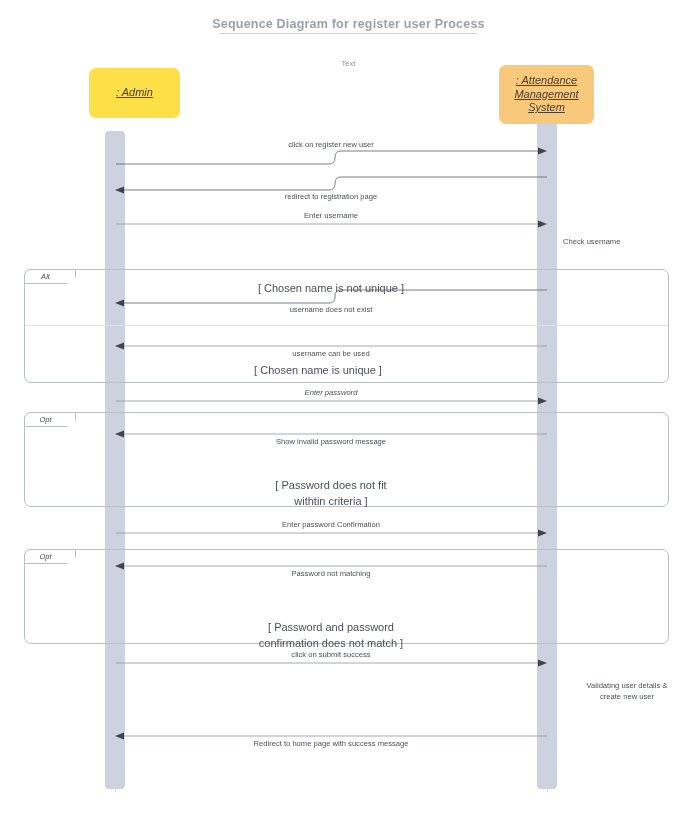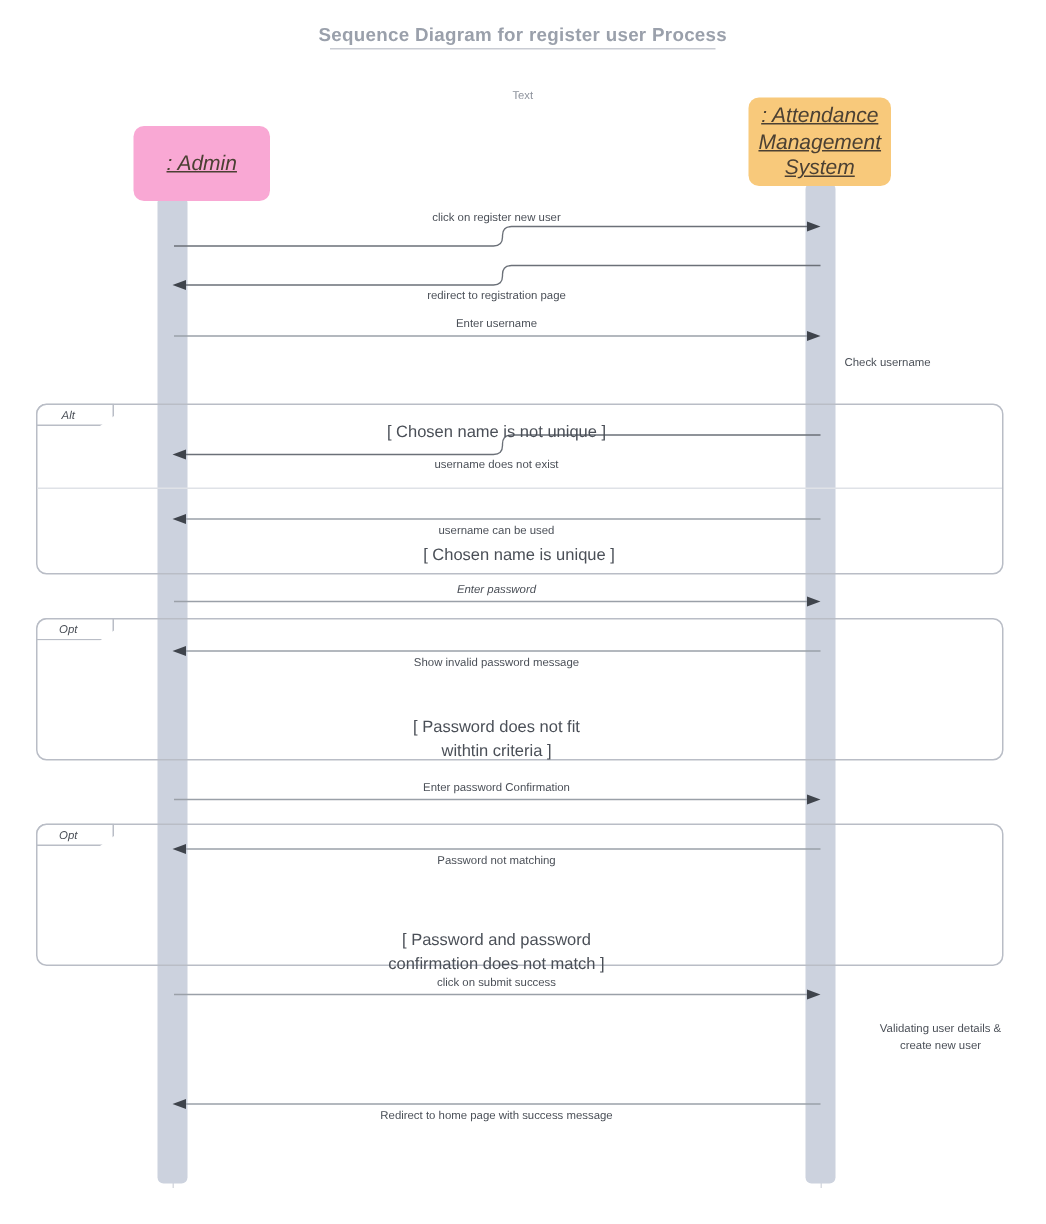--- a/index.html
+++ b/index.html
@@ -25,24 +25,24 @@
   .title-sub{
     position:absolute;left:0;top:27px;width:697px;text-align:center;
     font-size:7.5px;color:#8c919b;margin-top:32px;
   }
 
   
   .actor-box{
     position:absolute;border-radius:7px;
     display:flex;align-items:center;justify-content:center;
     text-align:center;line-height:1.25;
-    font-style:italic;font-size:14px;color:#4b4033;
+    font-style:italic;font-size:11px;color:#4b4033;
   }
   .actor-box span{text-decoration:underline;}
-  .actor-admin{left:89px;top:84px;width:91px;height:50px;background:#f9a8d4;}
+  .actor-admin{left:89px;top:68px;width:91px;height:50px;background:#fde047;}
   .actor-ams{left:499px;top:65px;width:95px;height:59px;background:#f8c97b;}
 
   .activation{
     position:absolute;width:20px;background:#ccd2de;border-radius:4px;
   }
   .act-admin{left:105px;top:131px;height:658px;}
   .act-ams{left:537px;top:122px;height:667px;}
 
   .lifeline{
     position:absolute;width:0;border-left:1px solid #d9dce2;
@@ -212,21 +212,21 @@
 
   <div class="msg" style="left:115px;top:728px;width:432px;">
     <div class="lbl" style="top:11px;">Redirect to home page with success message</div>
     <svg width="432" height="26">
       <line x1="9" y1="8" x2="432" y2="8" stroke="#9aa0a8" stroke-width="0.9"></line>
       <polygon points="0,8 9,4.6 9,11.4" fill="#3f444c"></polygon>
     </svg>
   </div>
 
   <div class="guard" style="left:115px;top:281px;width:432px;">[ Chosen name is not unique ]</div>
-  <div class="guard" style="left:130px;top:363px;width:432px;">[ Chosen name is unique ]</div>
+  <div class="guard" style="left:102px;top:363px;width:432px;">[ Chosen name is unique ]</div>
   <div class="guard" style="left:115px;top:478px;width:432px;">[ Password does not fit
 withtin criteria ]</div>
   <div class="guard" style="left:115px;top:620px;width:432px;">[ Password and password
 confirmation does not match ]</div>
 
   <div class="note" style="left:563px;top:236px;width:130px;text-align:left;">Check username</div>
   <div class="note" style="left:560px;top:680px;width:134px;">Validating user details &amp;
 create new user</div>
 
 </div>

